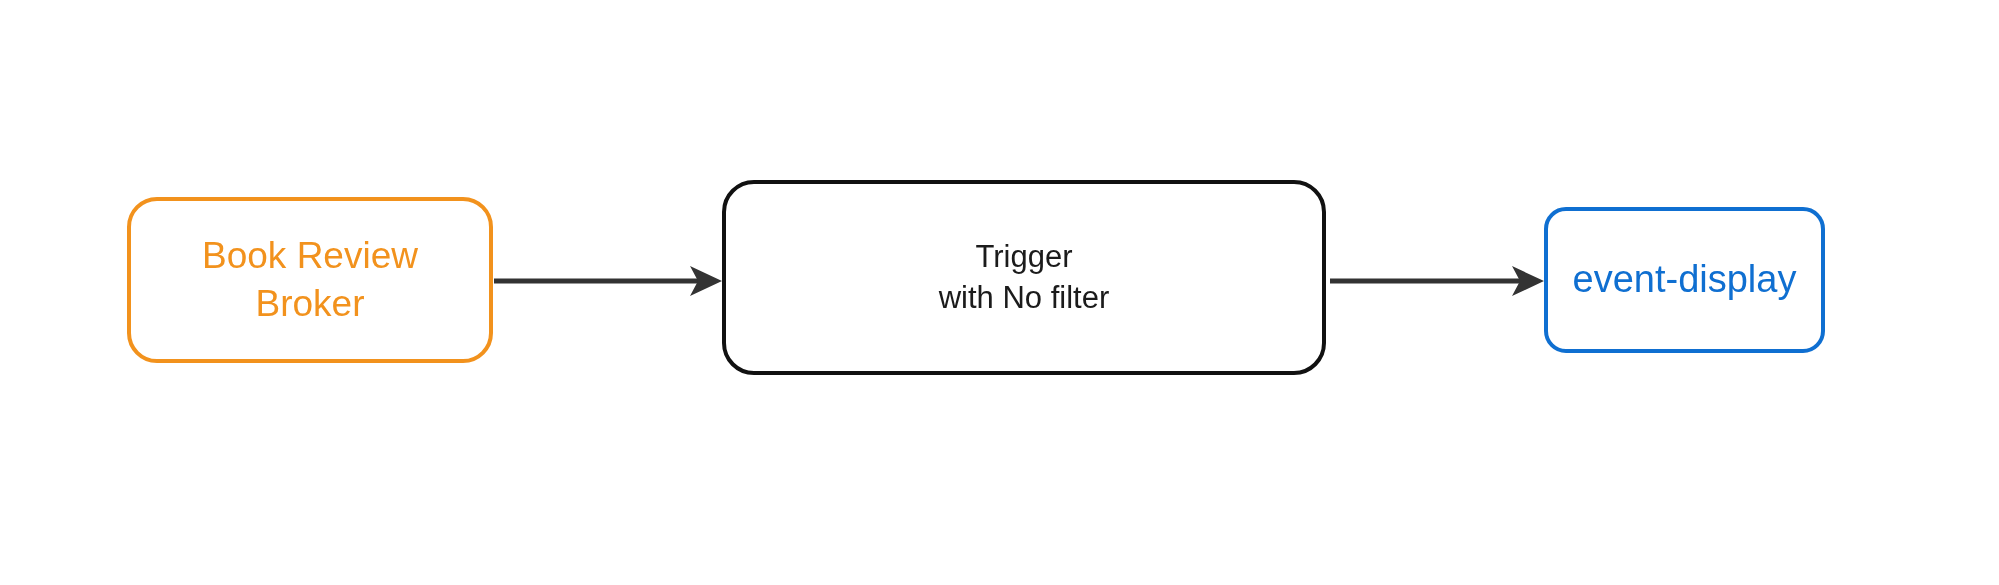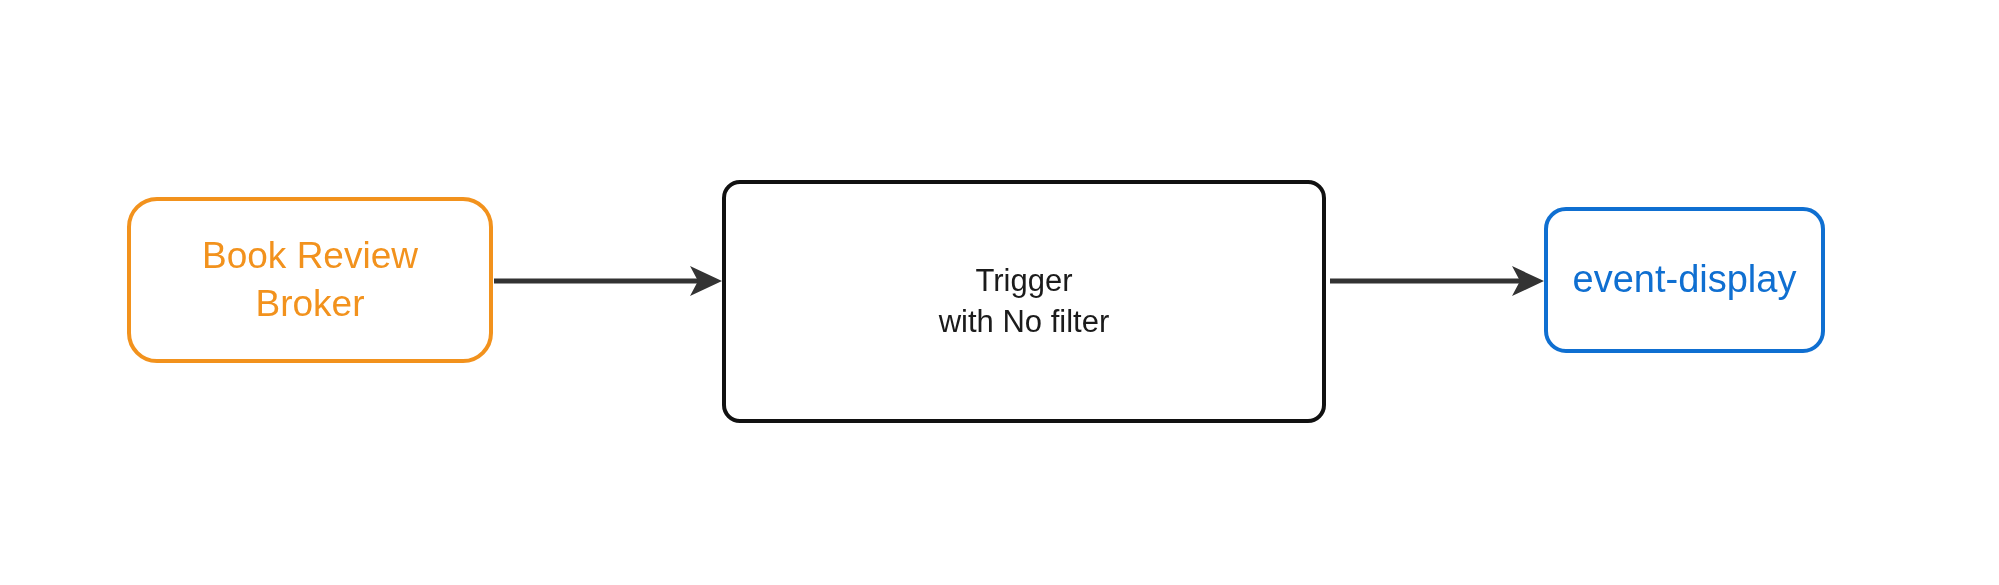--- a/index.html
+++ b/index.html
@@ -43,23 +43,23 @@
     border-radius: 30px;
     color: #F2921D;
     font-size: 37px;
   }
 
   
   .node-trigger {
     left: 722px;
     top: 180px;
     width: 604px;
-    height: 243px;
+    height: 195px;
     border: 4px solid #111111;
-    border-radius: 18px;
+    border-radius: 32px;
     color: #1b1b1b;
     font-size: 31px;
   }
 
   
   .node-sink {
     left: 1544px;
     top: 207px;
     width: 281px;
     height: 146px;

